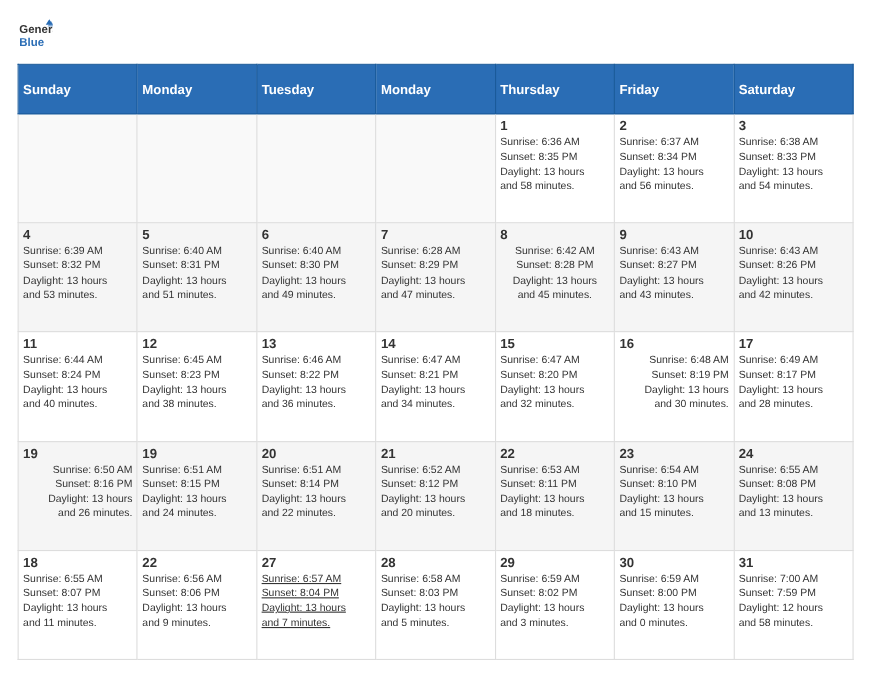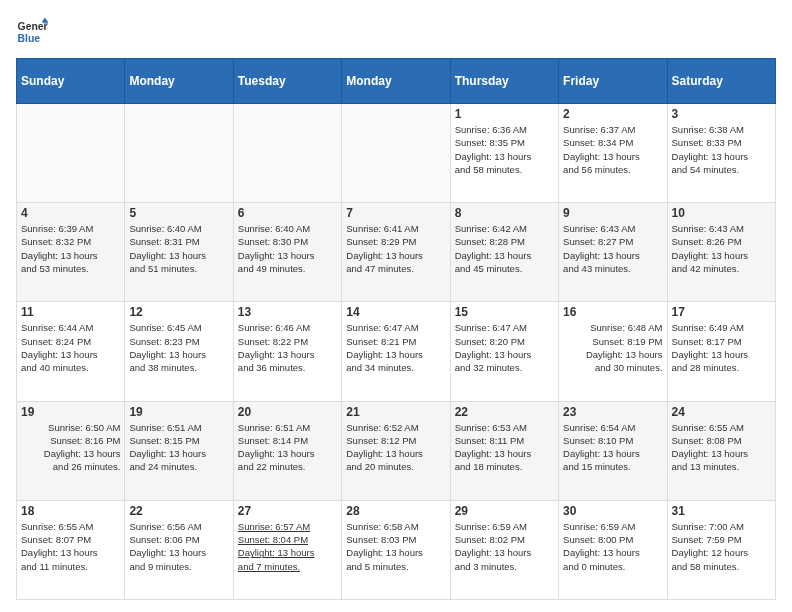--- a/index.html
+++ b/index.html
@@ -164,28 +164,28 @@
           </td>
           <td>
             <span class="day-number">6</span>
             <div class="day-info" style="white-space: pre-line;">Sunrise: 6:40 AM
 Sunset: 8:30 PM
 Daylight: 13 hours
 and 49 minutes.</div>
           </td>
           <td>
             <span class="day-number">7</span>
-            <div class="day-info" style="white-space: pre-line;">Sunrise: 6:41 AM
+            <div class="day-info" style="white-space: pre-line;">Sunrise: 6:28 AM
 Sunset: 8:29 PM
 Daylight: 13 hours
 and 47 minutes.</div>
           </td>
           <td>
             <span class="day-number">8</span>
-            <div class="day-info" style="white-space: pre-line;">Sunrise: 6:42 AM
+            <div class="day-info" style="white-space: pre-line; text-align: center;">Sunrise: 6:42 AM
 Sunset: 8:28 PM
 Daylight: 13 hours
 and 45 minutes.</div>
           </td>
           <td>
             <span class="day-number">9</span>
             <div class="day-info" style="white-space: pre-line;">Sunrise: 6:43 AM
 Sunset: 8:27 PM
 Daylight: 13 hours
 and 43 minutes.</div>

